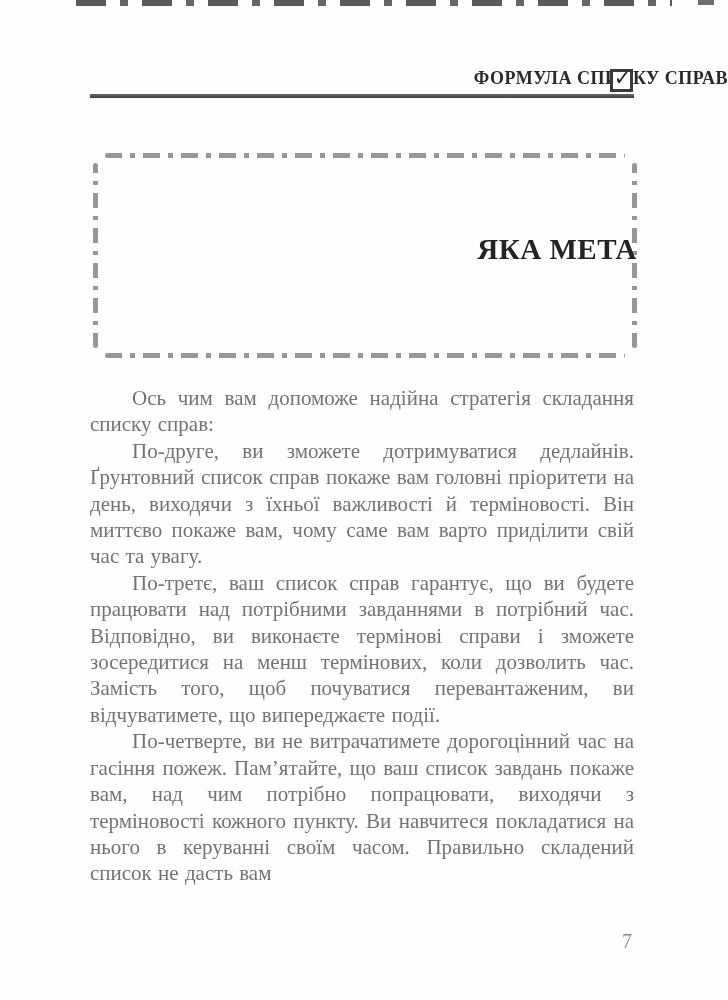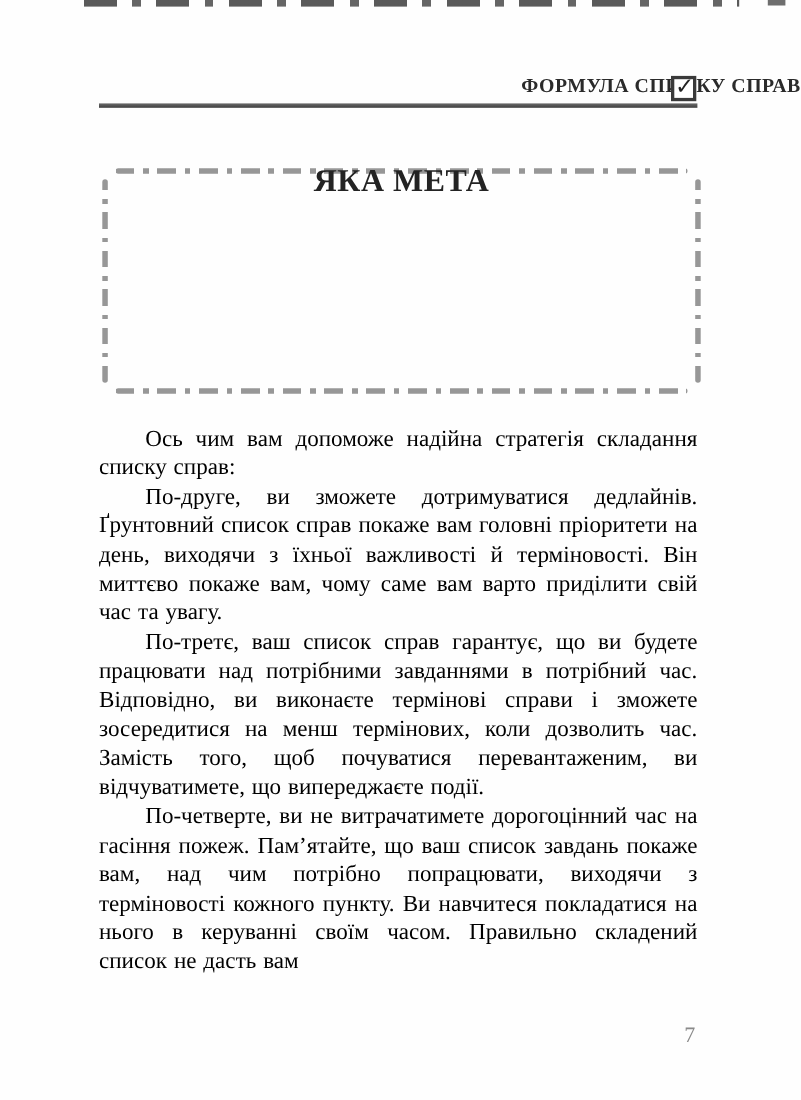--- a/index.html
+++ b/index.html
@@ -72,32 +72,32 @@
     position: absolute; top: 10px; bottom: 10px; width: 5px;
     background: repeating-linear-gradient(0deg,
       #979797 0 15px, transparent 15px 23px,
       #979797 23px 27px, transparent 27px 35px);
     border-radius: 3px;
   }
   .dash-v.left { left: 0; }
   .dash-v.right { right: 0; }
   .chapter-title {
     position: absolute; inset: 0;
-    display: flex; flex-direction: row;
-    align-items: flex-start; justify-content: center;
+    display: flex; flex-direction: column;
+    align-items: flex-end; justify-content: center;
     transform: translateY(-6px);
     color: #232323; font-weight: bold;
     font-size: 29px; line-height: 37px; letter-spacing: .5px;
     text-align: center;
   }
 
   
   .body-text {
     position: absolute; top: 385px; left: 90px; width: 544px;
-    color: #000000;
+    color: #737373;
     font-size: 21px; line-height: 26.4px;
     text-align: justify;
   }
   .body-text p { margin: 0; text-indent: 42px; word-spacing: 1px; }
 
   
   .page-number {
     position: absolute; top: 930px; left: 613px; width: 28px;
     text-align: center;
     color: #8a8a8a; font-size: 20px;

